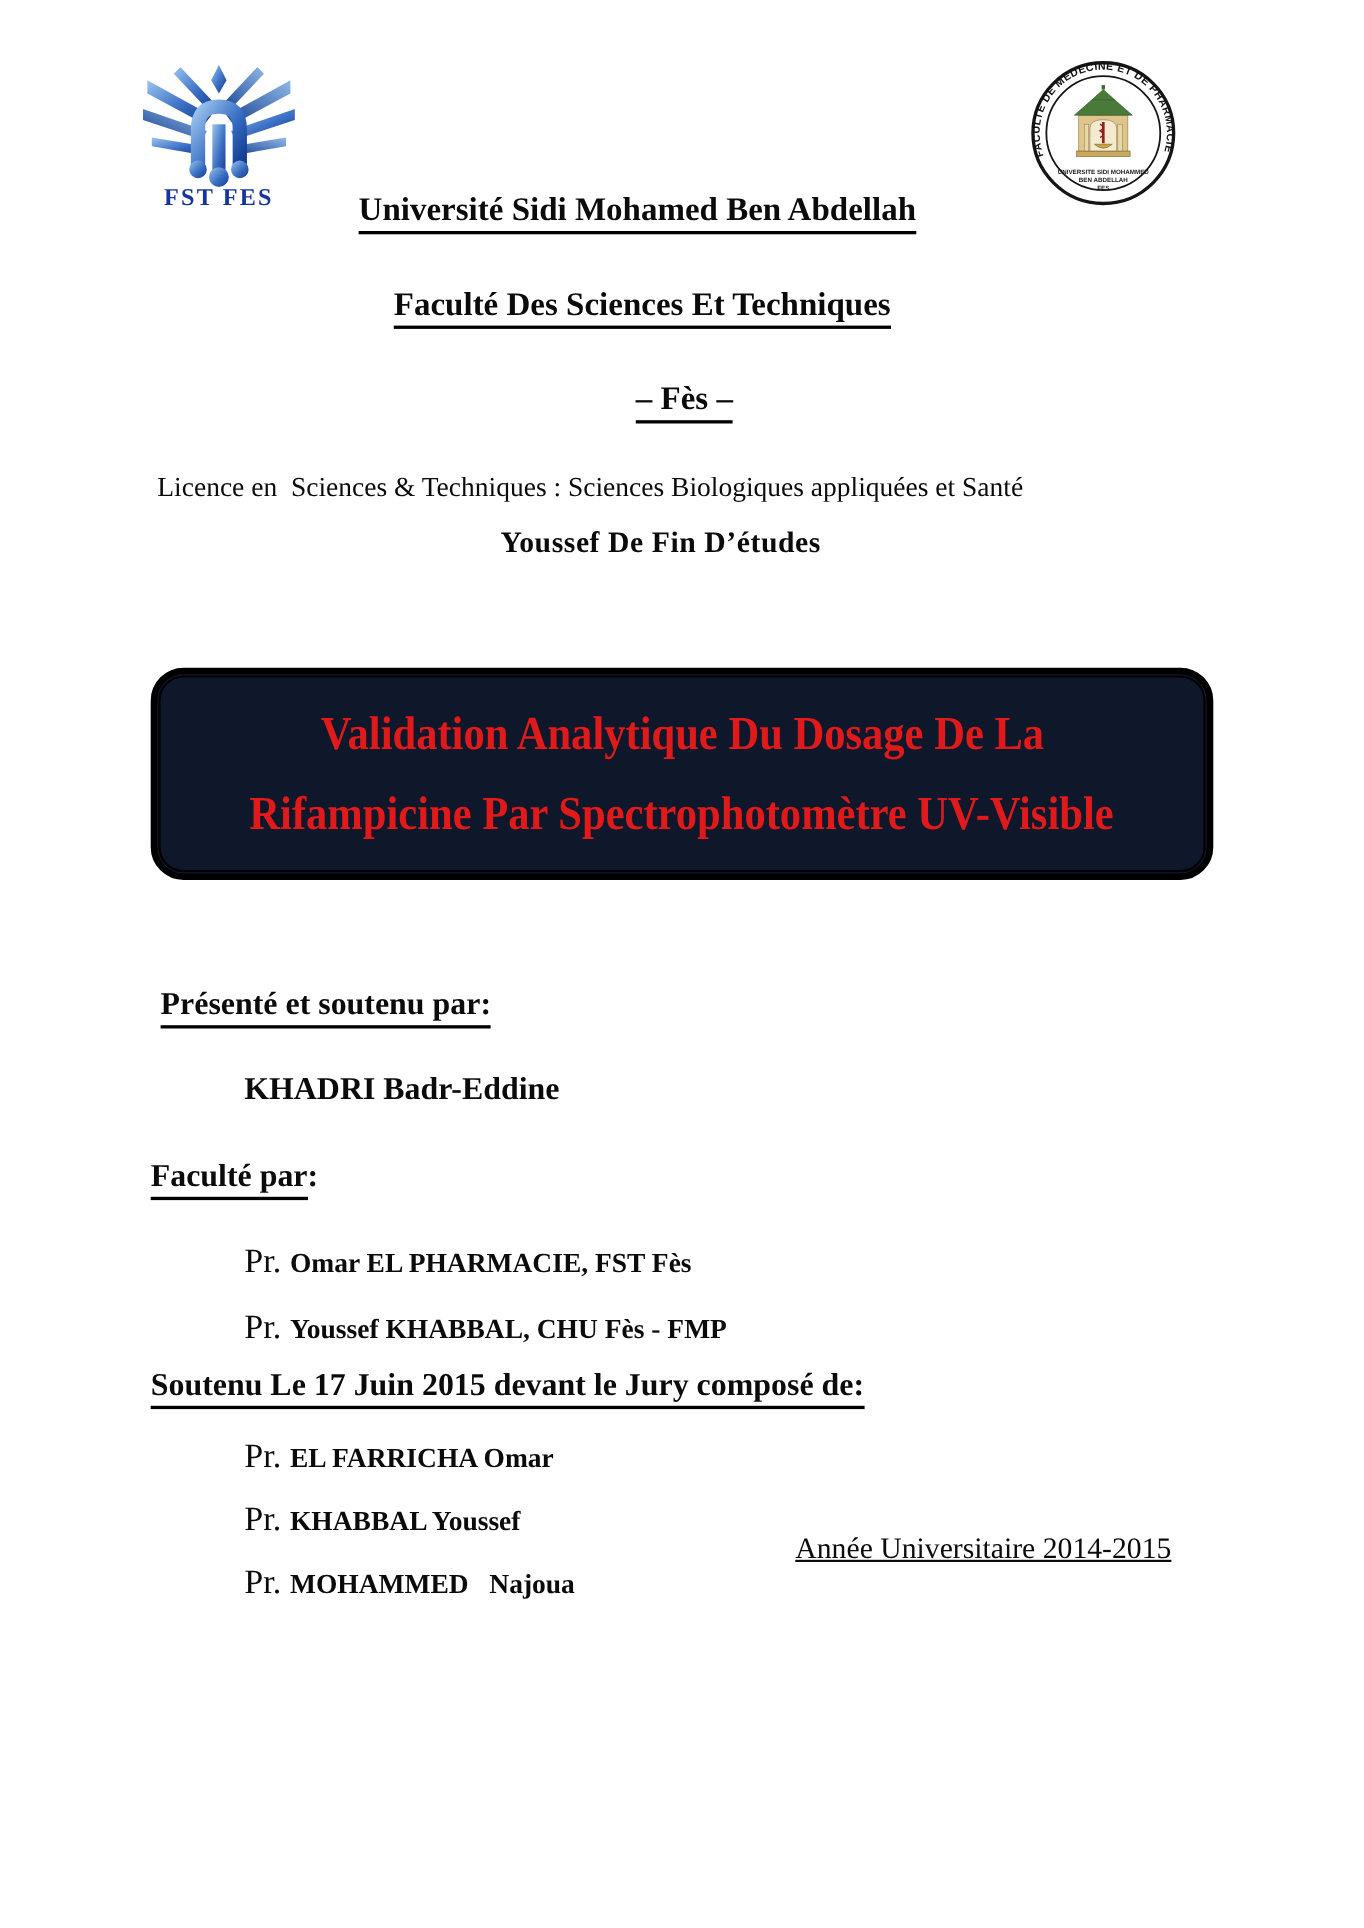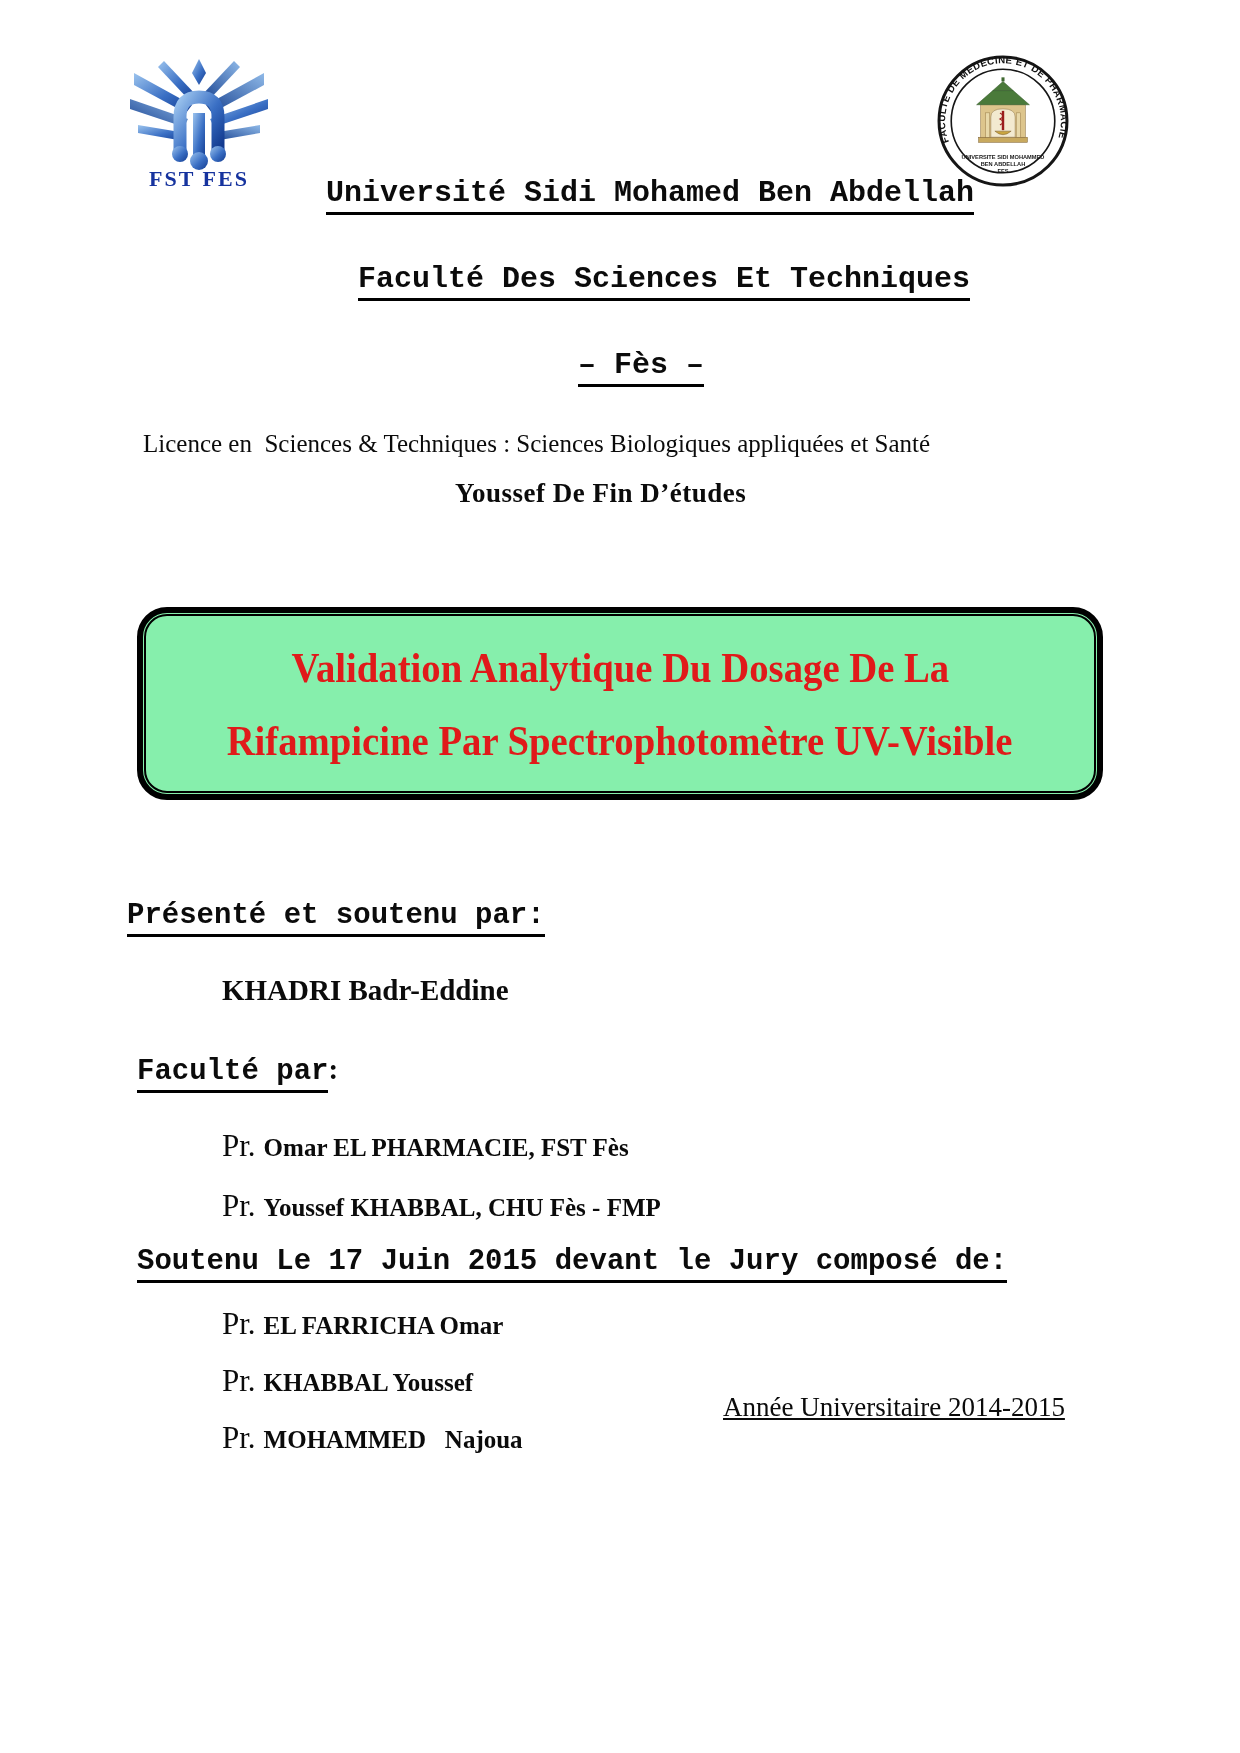--- a/index.html
+++ b/index.html
@@ -5,29 +5,29 @@
   html,body{margin:0;padding:0;background:#888;}
   .page{
     position:relative;
     width:1240px;height:1753px;
     background:#ffffff;
     font-family:"Liberation Serif", serif;
     color:#0b0b0b;
     overflow:hidden;
   }
   .abs{position:absolute;}
-  .uline{display:inline-block;border-bottom:3px solid #000;padding-bottom:2px;font-family:Liberation Mono, monospace;}
+  .uline{display:inline-block;border-bottom:3px solid #000;padding-bottom:2px;}
   .heading{font-size:30px;font-weight:bold;white-space:pre;}
   .licence{font-size:25px;white-space:pre;}
   .projet{font-size:27px;font-weight:bold;letter-spacing:.5px;}
   
   .tbox{
     left:137px;top:607px;width:966px;height:193px;
     border:6px solid #000;border-radius:30px;box-sizing:border-box;
-    background:#86efac;
+    background:#0f172a;
   }
   .tbox-inner{
     position:absolute;inset:1px;border:2px solid #000;border-radius:23px;
     display:flex;flex-direction:column;justify-content:center;align-items:center;
     gap:24px;
   }
   .red-line{
     color:var(--title-red,#e01a1a);
     font-size:43px;font-weight:bold;white-space:nowrap;
     display:inline-block;transform:scaleX(0.9);transform-origin:center;
@@ -124,21 +124,21 @@
   <div class="abs licence" style="left:143px;top:430px;">Licence en  Sciences &amp; Techniques : Sciences Biologiques appliquées et Santé</div>
   <div class="abs projet" style="left:455px;top:478px;">Youssef De Fin D’études</div>
 
   <div class="abs tbox">
     <div class="tbox-inner">
       <span class="red-line">Validation Analytique Du Dosage De La</span>
       <span class="red-line">Rifampicine Par Spectrophotomètre UV-Visible</span>
     </div>
   </div>
 
-  <div class="abs label29" style="left:127px;top:897px;">
+  <div class="abs label29" style="left:146px;top:897px;">
     <span class="uline">Présenté et soutenu par:</span>
   </div>
   <div class="abs label29" style="left:222px;top:974px;">KHADRI Badr-Eddine</div>
 
   <div class="abs label29" style="left:137px;top:1053px;">
     <span class="uline">Faculté par</span><span>:</span>
   </div>
   <div class="abs person" style="left:222px;top:1128px;">
     <span class="pr">Pr.</span><span class="nm">Omar EL PHARMACIE, FST Fès</span>
   </div>

